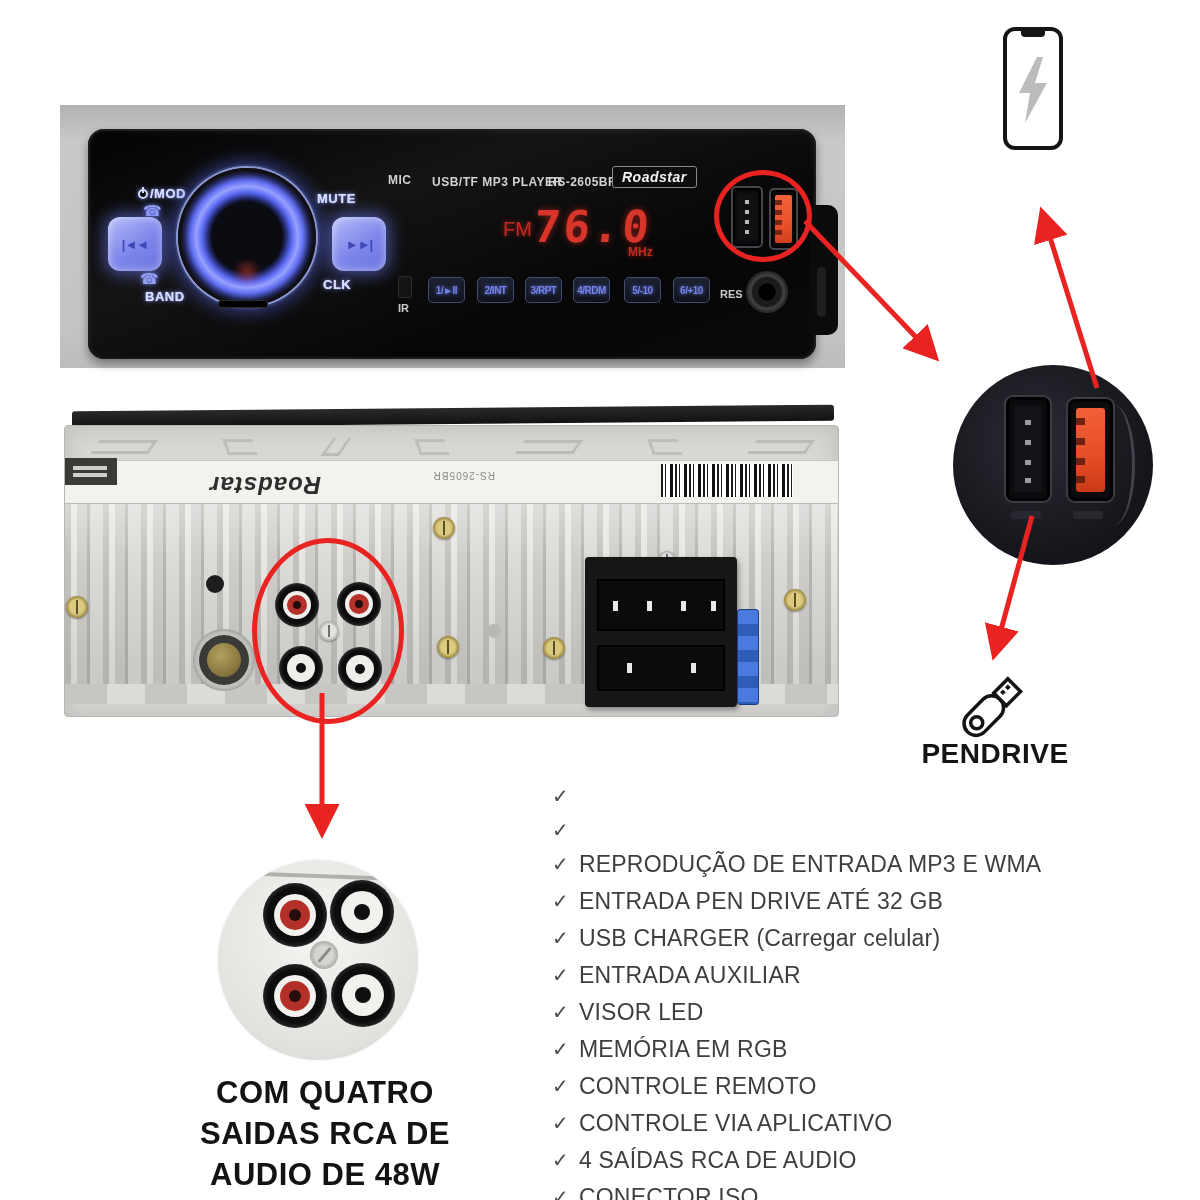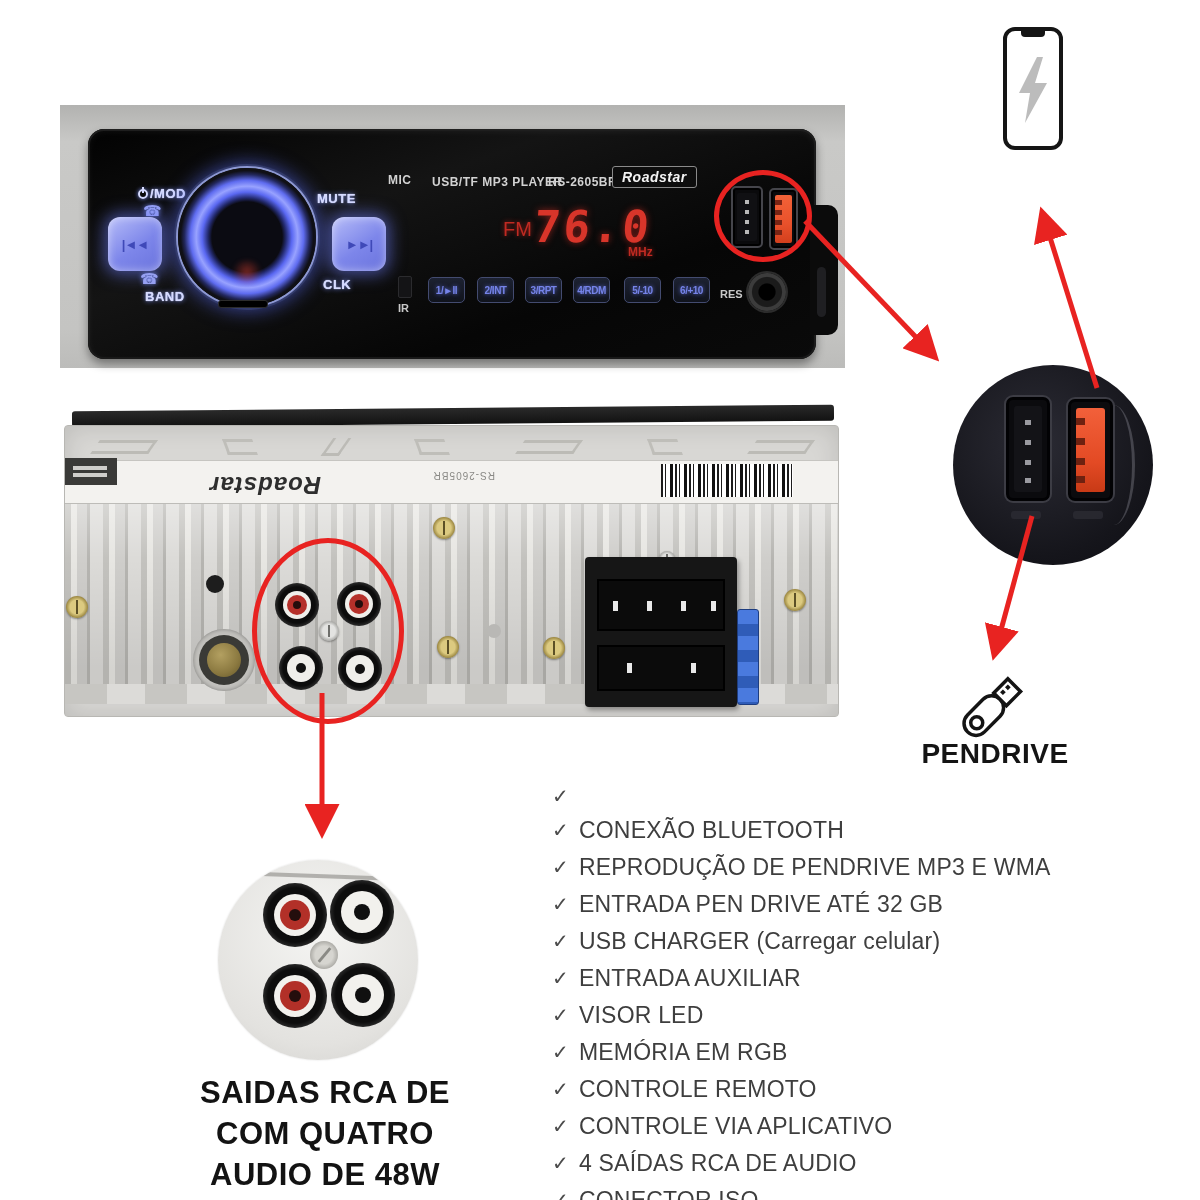--- a/index.html
+++ b/index.html
@@ -315,22 +315,22 @@
         <div class="w"></div>
         <div class="red"></div>
       </div>
     <div class="rca64" style="left:113px;top:103px;">
         <div class="w"></div>
         <div class="hole"></div>
       </div>
     <div class="screw28"></div>
   </div>
   <div class="abs" id="rca-caption">
+    <div>COM QUATRO</div>
     <div>SAIDAS RCA DE</div>
-    <div>COM QUATRO</div>
     <div>AUDIO DE 48W</div>
   </div>
 
   <div class="abs" id="phone-icon">
     <div id="phone-notch"></div>
     <svg width="40" height="70" viewBox="0 0 40 70" style="position:absolute;left:6px;top:24px;">
       <path d="M24 2 L6 38 H17 L12 68 L34 28 H22 L30 2 Z" fill="#bcbcbc"></path>
     </svg>
   </div>
 
@@ -367,25 +367,24 @@
     </g>
   </svg>
   <div class="abs" id="pendrive-label">PENDRIVE</div>
 
   <div class="abs" id="feature-list">
       <div class="feat">
         <span class="chk">✓</span>
       </div>
       <div class="feat">
         <span class="chk">✓</span>
-        <span>CONEXÃO BLUETOOTH</span>
-      </div>
-      <div class="feat">
-        <span class="chk">✓</span>
-        <span>REPRODUÇÃO DE PENDRIVE MP3 E WMA</span>
+      </div>
+      <div class="feat">
+        <span class="chk">✓</span>
+        <span>REPRODUÇÃO DE ENTRADA MP3 E WMA</span>
       </div>
       <div class="feat">
         <span class="chk">✓</span>
         <span>ENTRADA PEN DRIVE ATÉ 32 GB</span>
       </div>
       <div class="feat">
         <span class="chk">✓</span>
         <span>USB CHARGER (Carregar celular)</span>
       </div>
       <div class="feat">

